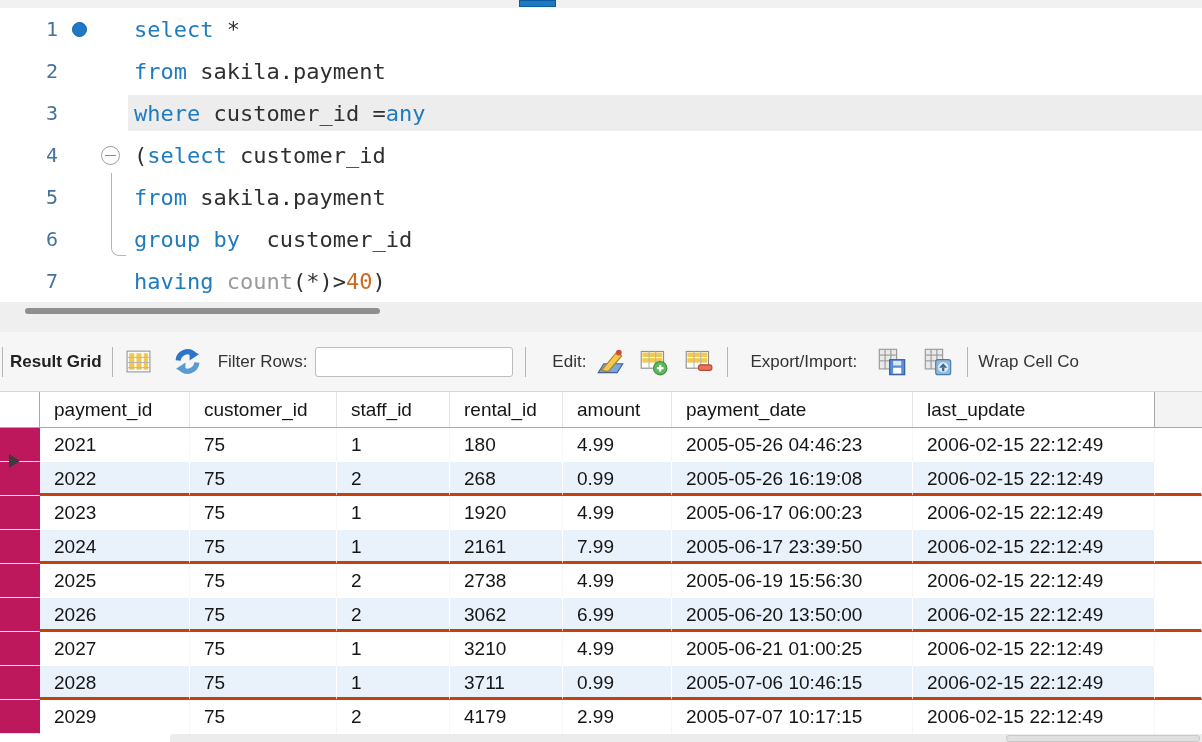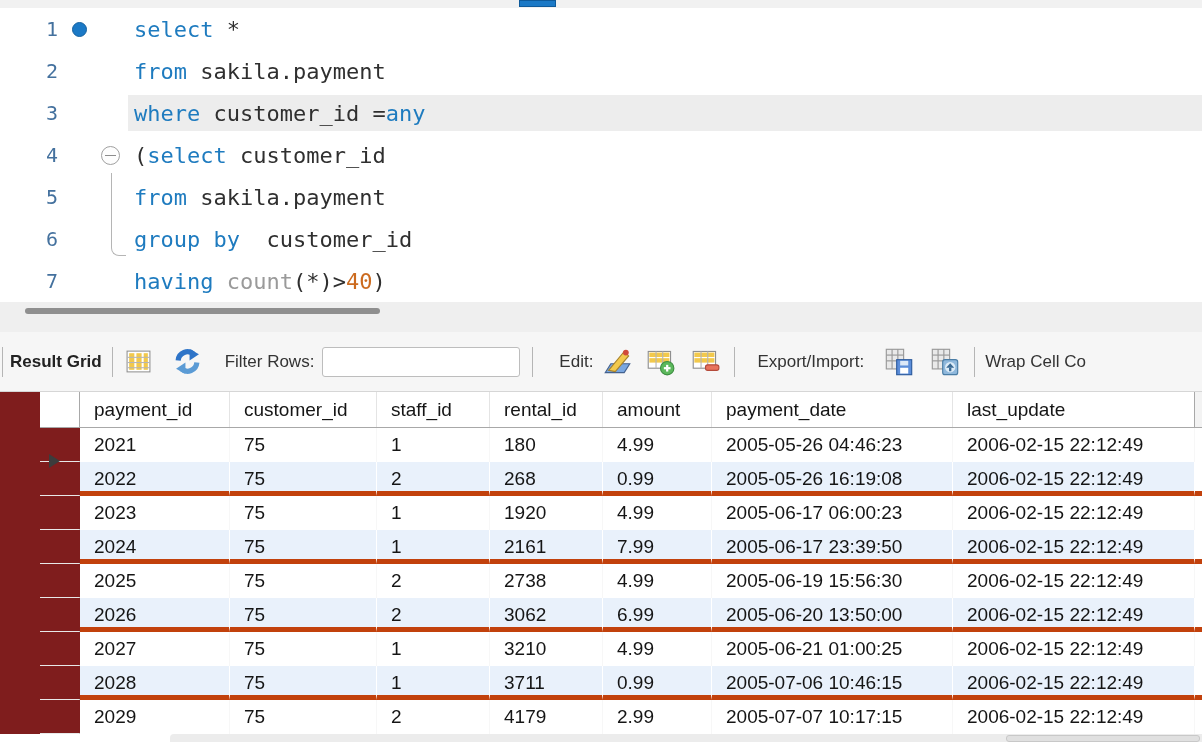--- a/index.html
+++ b/index.html
@@ -45,36 +45,36 @@
         border-bottom:1px solid #d6d6d6;display:flex;align-items:center;
         overflow:hidden;box-sizing:border-box;}
   .sep{width:1px;height:30px;background:#b5b5b5;flex:none;}
   .rg-label{font-size:17px;font-weight:bold;color:#222;white-space:nowrap;}
   .tb-label{font-size:17px;color:#333;white-space:nowrap;}
   .tb-btn{display:inline-flex;align-items:center;justify-content:center;flex:none;cursor:pointer;}
   .filter-input{width:198px;height:30px;border:1px solid #bdbdbd;border-radius:3px;
         background:#fff;font-size:16px;padding:0 6px;outline:none;box-sizing:border-box;}
 
   
-  .grid{position:absolute;top:392px;left:0;right:0;bottom:0;background:#7f1d1d;padding-left:40px;}
+  .grid{position:absolute;top:392px;left:0;right:0;bottom:0;background:#be185d;}
   .g-header{display:flex;height:36px;border-bottom:1px solid #a8a8a8;box-sizing:border-box;}
   .g-gut{width:40px;flex:none;box-sizing:border-box;background:#fff;position:relative;}
   .g-gut-h{border-right:1px solid #a8a8a8;}
   .g-hcell{height:35px;line-height:35px;padding-left:14px;font-size:19px;color:#151515;
         background:#fff;border-right:1px solid #e4e4e4;box-sizing:border-box;flex:none;white-space:nowrap;overflow:hidden;}
   .g-hcell.c6{border-right:1px solid #a8a8a8;}
   .g-hcell.filler{flex:1;background:#f3f3f3;border-right:none;}
   .c0{width:150px}.c1{width:147px}.c2{width:113px}.c3{width:113px}
   .c4{width:109px}.c5{width:241px}.c6{width:242px}
   .g-row{display:flex;height:34px;align-items:flex-end;}
   .g-row .g-gut{border-right:1px solid #a8a8a8;border-bottom:1px solid #e8e8e8;}
   .g-cell{height:34px;line-height:34px;padding-left:14px;font-size:19px;color:#151515;
         box-sizing:border-box;flex:none;white-space:nowrap;overflow:hidden;
         border-right:1px solid rgba(240,240,240,.55);background:#fff;}
-  .g-row.alt .g-cell{background:var(--alt,#e9f1fb);border-bottom:5px solid #c2410c;
+  .g-row.alt .g-cell{background:var(--alt,#e9f1fb);border-bottom:3px solid #c2410c;
         border-right:1px solid #fff;}
   .g-cell.filler{flex:1;background:#fff !important;border-right:none;}
   .tri{position:absolute;left:9px;top:50%;transform:translateY(-50%);width:0;height:0;
         border-left:11px solid #3c3c3c;border-top:7px solid transparent;border-bottom:7px solid transparent;}
 
   
   .g-bottom{position:absolute;left:0;right:0;bottom:0;height:8px;background:#fff;}
   .g-track{position:absolute;left:170px;right:0;top:0;bottom:0;background:#ececec;
         border-top-left-radius:4px;}
   .g-thumb{position:absolute;left:836px;width:192px;top:1px;height:5px;background:#e0e0e0;
@@ -157,21 +157,21 @@
 
     <span class="tb-btn" style="margin-left:22px">
       <svg width="27" height="27" viewBox="0 0 26 26">
         <path d="M4 12 A9 9 0 0 1 19 6" fill="none" stroke="#2e74c8" stroke-width="5"></path>
         <polygon points="15,1 24,6 15,12" fill="#2e74c8"></polygon>
         <path d="M22 14 A9 9 0 0 1 7 20" fill="none" stroke="#5b9bd5" stroke-width="5"></path>
         <polygon points="11,14 2,20 11,25" fill="#5b9bd5"></polygon>
       </svg>
     </span>
 
-    <span class="tb-label" style="margin-left:24px">Filter Rows:</span>
+    <span class="tb-label" style="margin-left:17px">Filter Rows:</span>
     <input class="filter-input" style="margin-left: 8px;" value="">
 
     <span class="sep" style="margin-left:12px"></span>
     <span class="tb-label" style="margin-left:26px">Edit:</span>
 
     <span class="tb-btn" style="margin-left:10px">
       <svg width="29" height="29" viewBox="0 0 26 26">
         <polygon points="2,23 19,23 24,15 7,15" fill="#7aa7e0" stroke="#44628f"></polygon>
         <polygon points="5,21 19,4 23,8 11,22" fill="#f2c94c" stroke="#a8822a"></polygon>
         <circle cx="20.5" cy="5" r="2.6" fill="#d04a3a"></circle>

